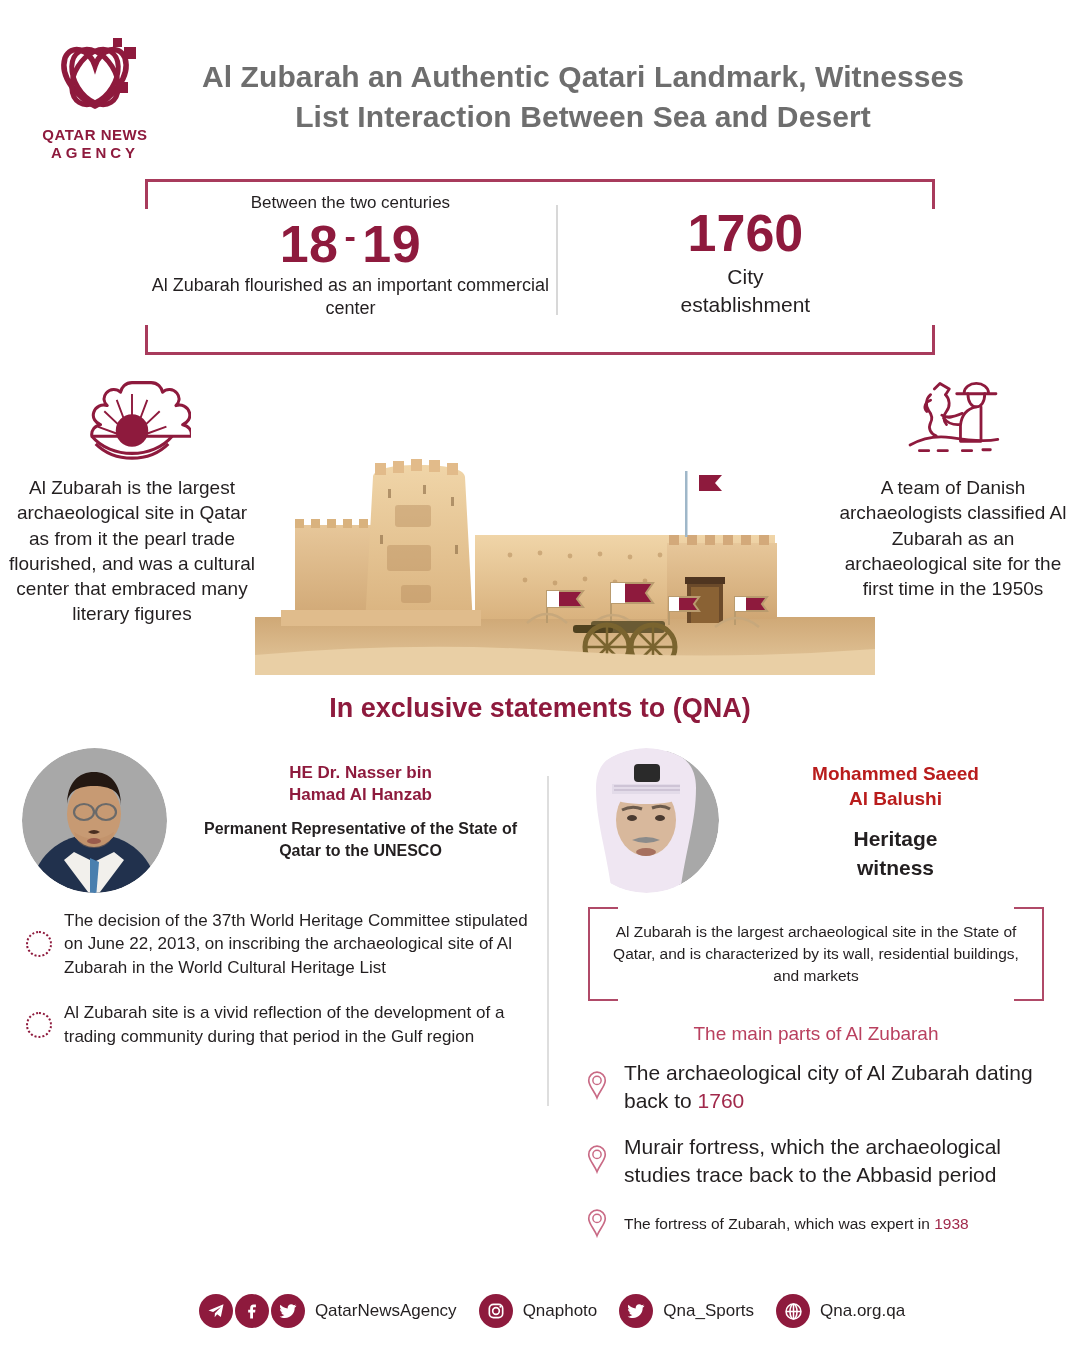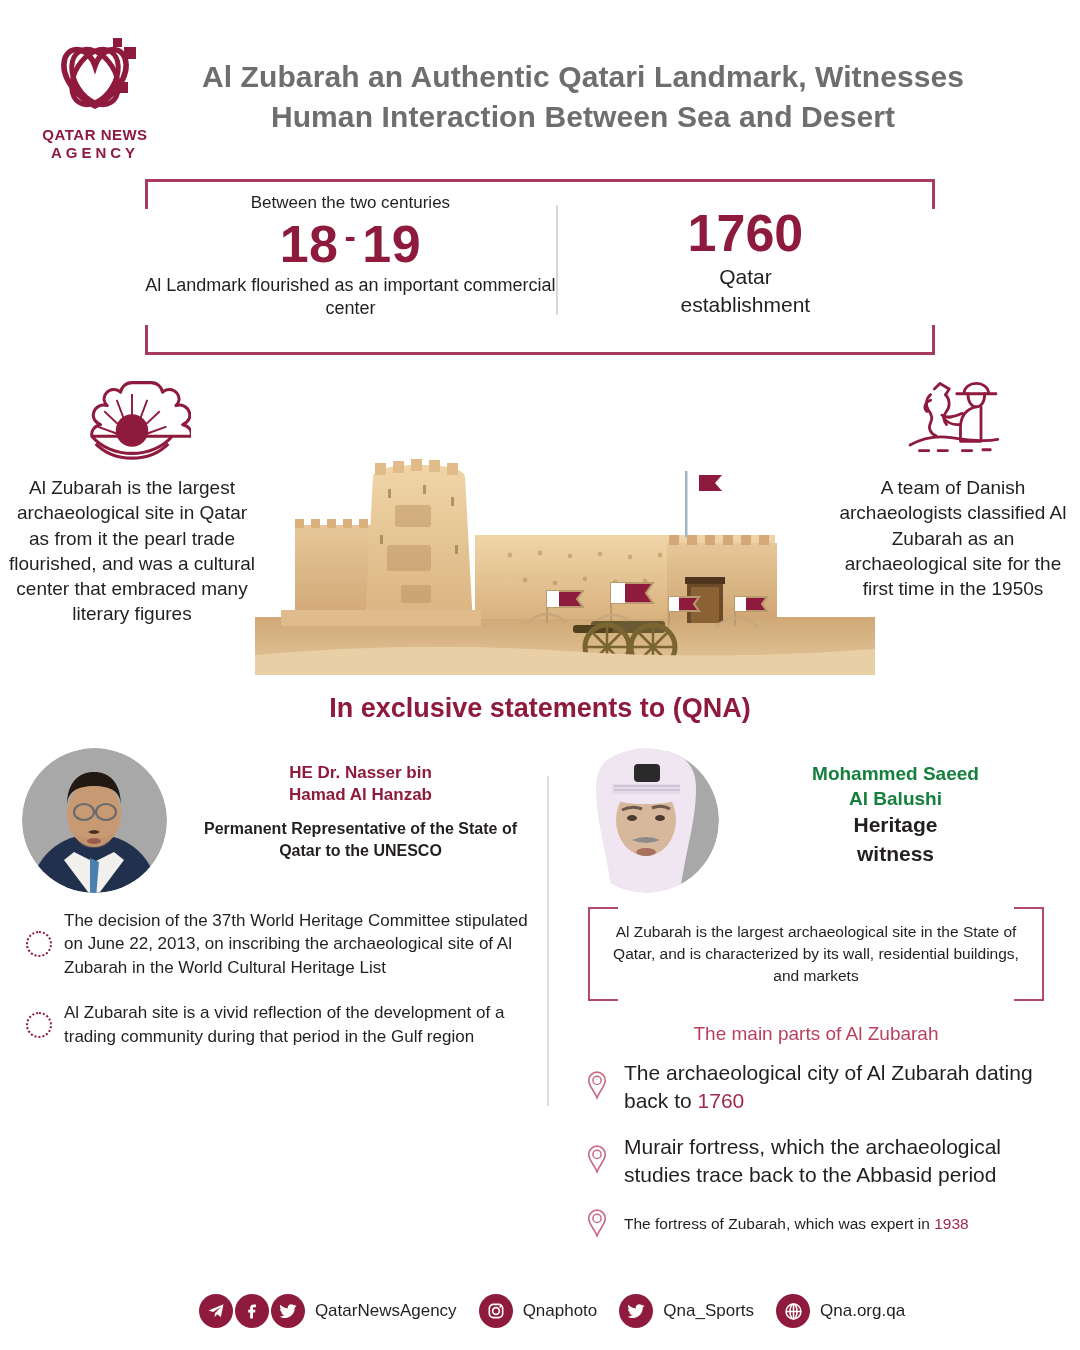--- a/index.html
+++ b/index.html
@@ -63,22 +63,22 @@
   
   .cols { display: flex; margin-top: 24px; position: relative; padding: 0 22px; }
   .col { width: 50%; position: relative; }
   .col-divider { position: absolute; left: 547px; top: 28px; width: 2px; height: 330px; background: #dedede; }
 
   .person { display: flex; align-items: flex-start; gap: 14px; }
   .avatar { width: 145px; height: 145px; border-radius: 50%; flex: 0 0 145px; position: relative; overflow: hidden; }
   .person-info { flex: 1; text-align: center; padding-top: 14px; }
   .p-name { font-size: 17px; font-weight: 700; color: #8E1A3D; line-height: 1.3; }
   .p-role { font-size: 16px; font-weight: 700; color: #231f20; line-height: 1.36; margin-top: 12px; }
-  .p-name-r { font-size: 19px; font-weight: 700; color: #15803d; line-height: 1.3; }
-  .p-role-r { font-size: 21px; font-weight: 700; color: #231f20; line-height: 1.38; margin-top: 0; }
+  .p-name-r { font-size: 19px; font-weight: 700; color: #b91c1c; line-height: 1.3; }
+  .p-role-r { font-size: 21px; font-weight: 700; color: #231f20; line-height: 1.38; margin-top: 14px; }
 
   .bullets { margin-top: 16px; }
   .bullet { display: flex; align-items: center; gap: 12px; margin-bottom: 22px; padding-left: 4px; }
   .dotted-circle { flex: 0 0 26px; width: 26px; height: 26px; border: 2px dotted #8E1A3D; border-radius: 50%; }
   .bullet-text { font-size: 17px; line-height: 1.38; color: #231f20; }
 
   .quotebox { position: relative; margin: 14px 14px 0 14px; padding: 14px 22px; text-align: center; }
   .qb { position: absolute; background: #b04a68; }
   .qb-tl-h { left: 0; top: 0; width: 30px; height: 2px; }
   .qb-tl-v { left: 0; top: 0; width: 2px; height: 100%; }
@@ -125,48 +125,48 @@
         <rect x="72" y="50" width="11" height="11" fill="#8E1A3D"></rect>
       </svg>
     </div>
     <div class="logo-txt1">QATAR NEWS</div>
     <div class="logo-txt2">AGENCY</div>
   </div>
 
   <div class="headline">
     <h1>
       <span>Al Zubarah an Authentic Qatari Landmark, Witnesses</span><br>
-      <span>Human Interaction Between Sea and Desert</span>
+      <span>List Interaction Between Sea and Desert</span>
     </h1>
   </div>
 </div>
 
 <div class="stats-outer">
   <div class="br br-top"></div>
   <div class="br br-bottom"></div>
   <div class="br br-l1"></div>
   <div class="br br-l2"></div>
   <div class="br br-r1"></div>
   <div class="br br-r2"></div>
 
   <div class="stats-inner">
     <div class="divider-v"></div>
 
     <div class="stat-col left">
       <div class="sc-label">Between the two centuries</div>
       <div class="sc-big">
         <span>18</span><span class="dash">-</span><span>19</span>
       </div>
-      <div class="sc-desc">Al Landmark flourished as an important commercial center</div>
+      <div class="sc-desc">Al Zubarah flourished as an important commercial center</div>
     </div>
 
     <div class="stat-col right">
       <div class="sc-big2">1760</div>
       <div class="sc-desc2">
-        <span>Qatar</span><br>
+        <span>City</span><br>
         <span>establishment</span>
       </div>
     </div>
   </div>
 </div>
 
 <div class="band">
 
   <div class="side left">
     <div class="side-icon">

